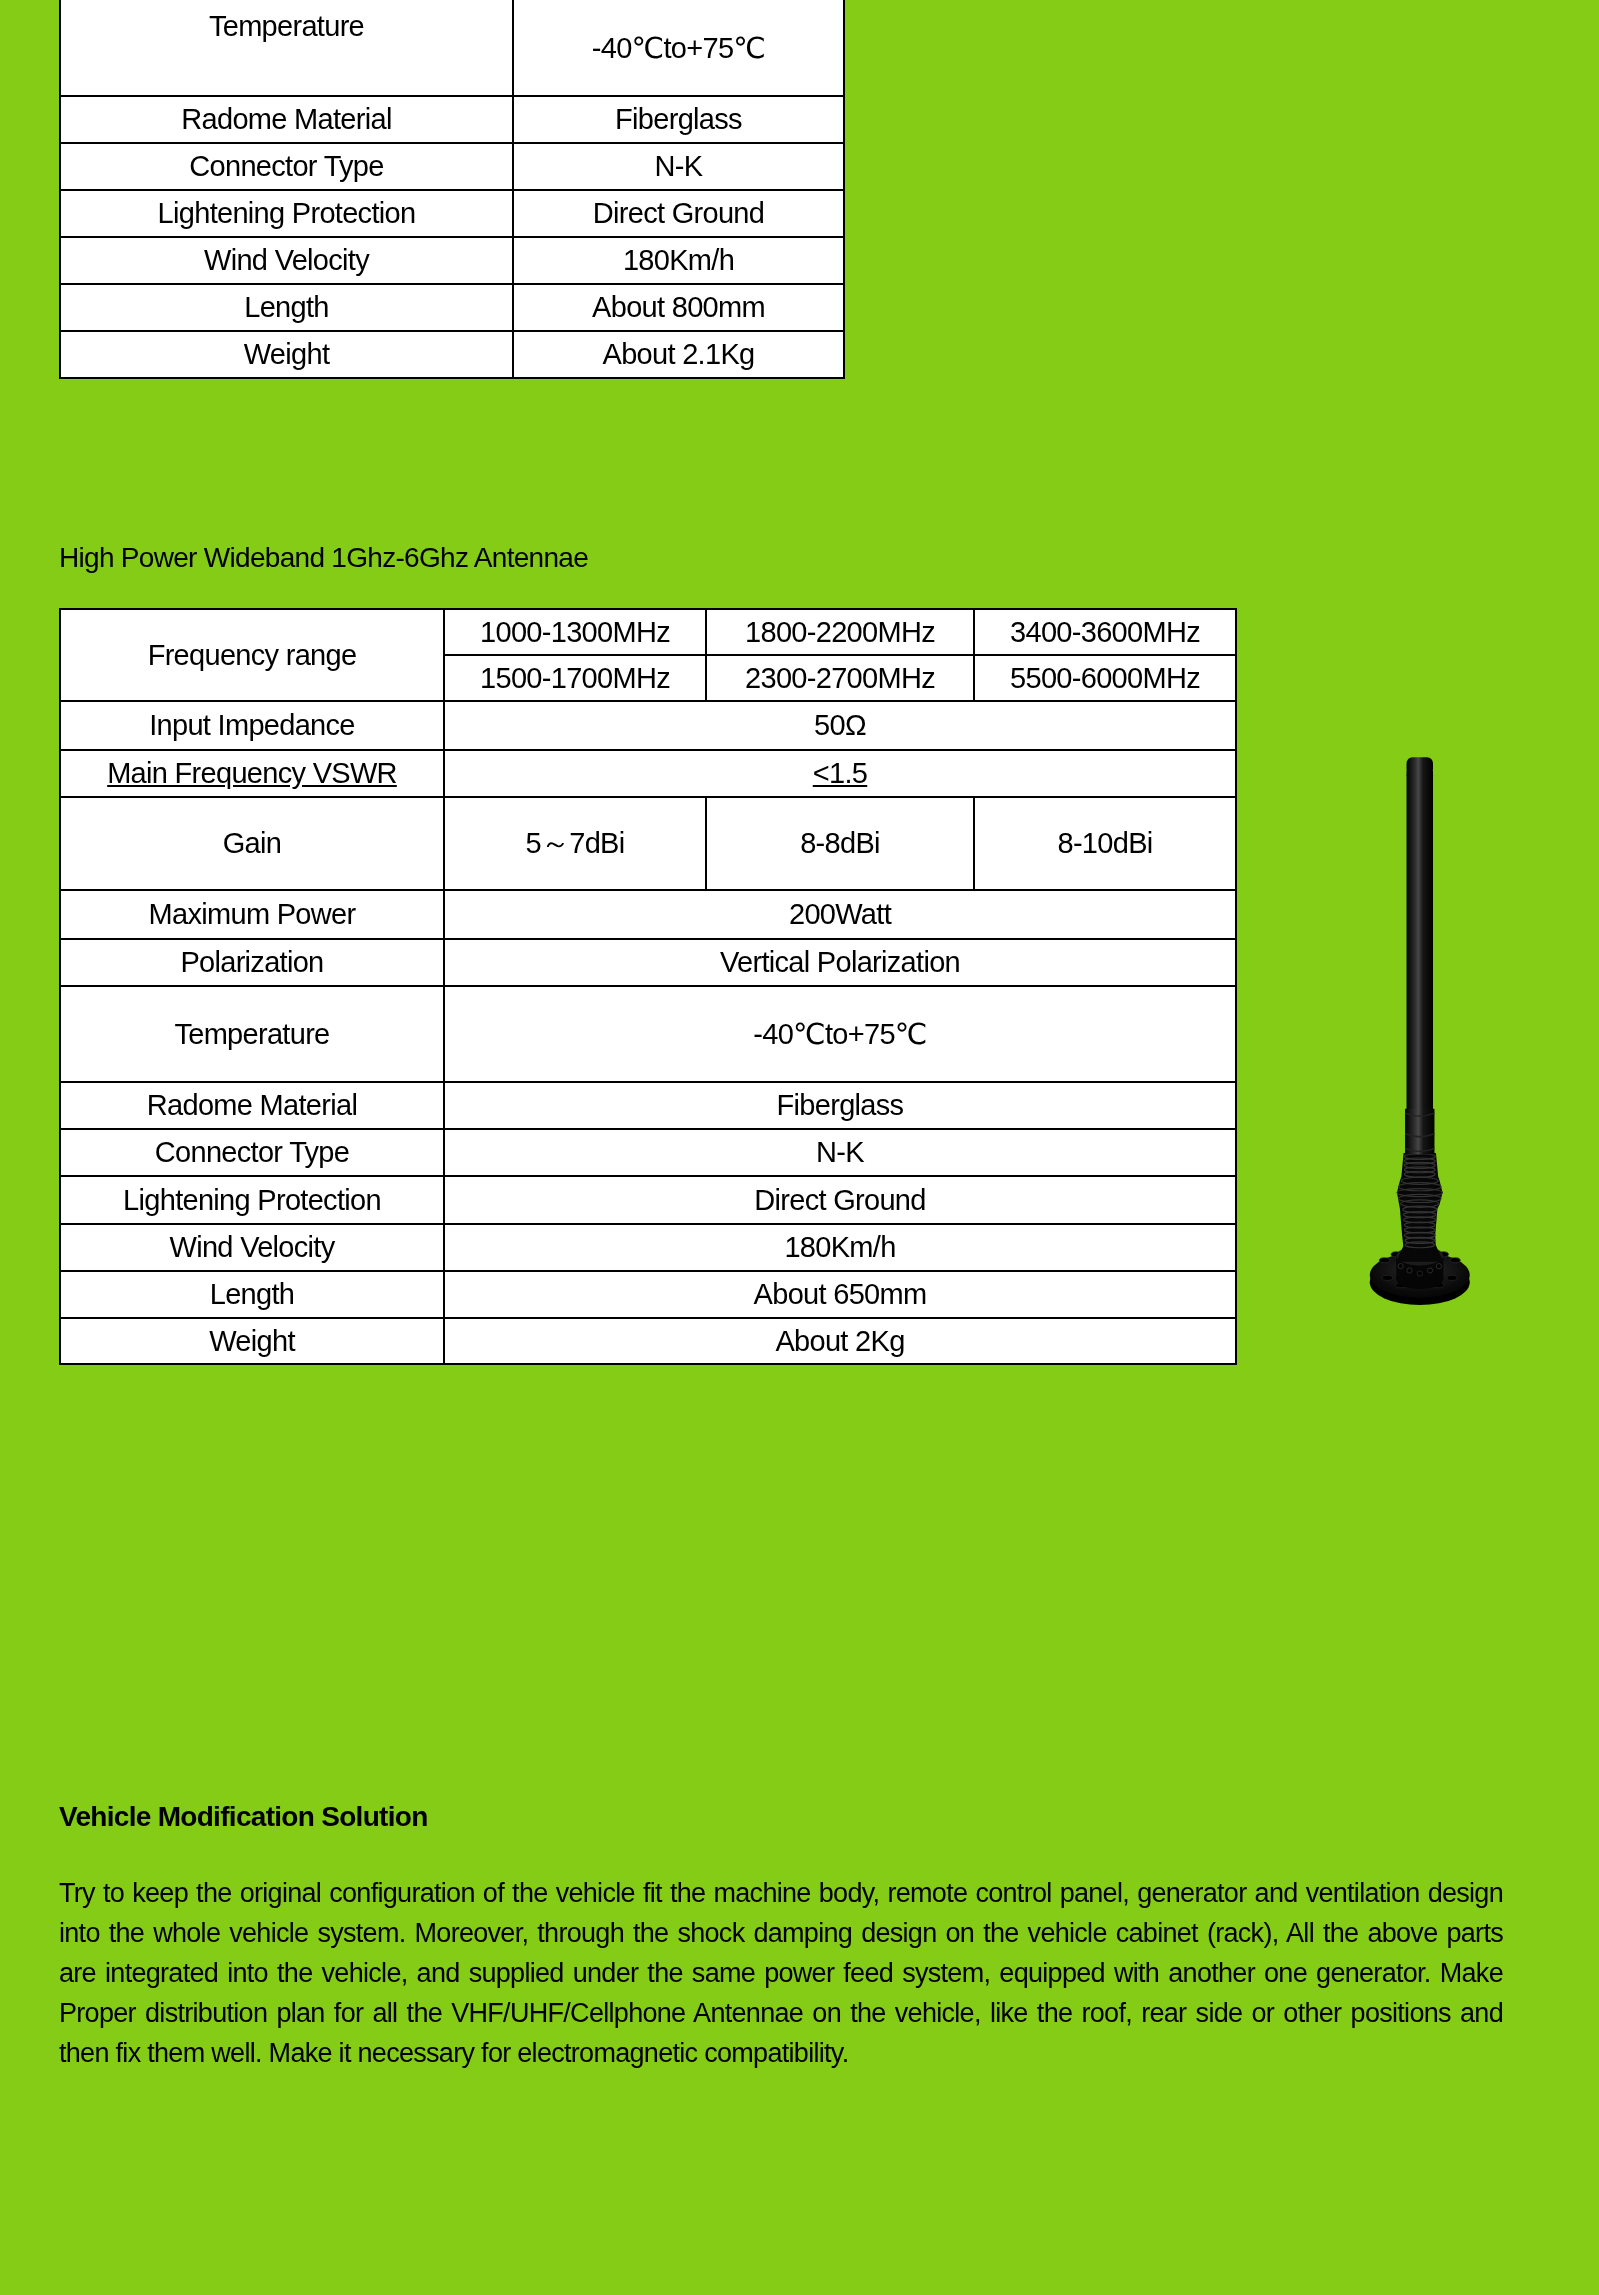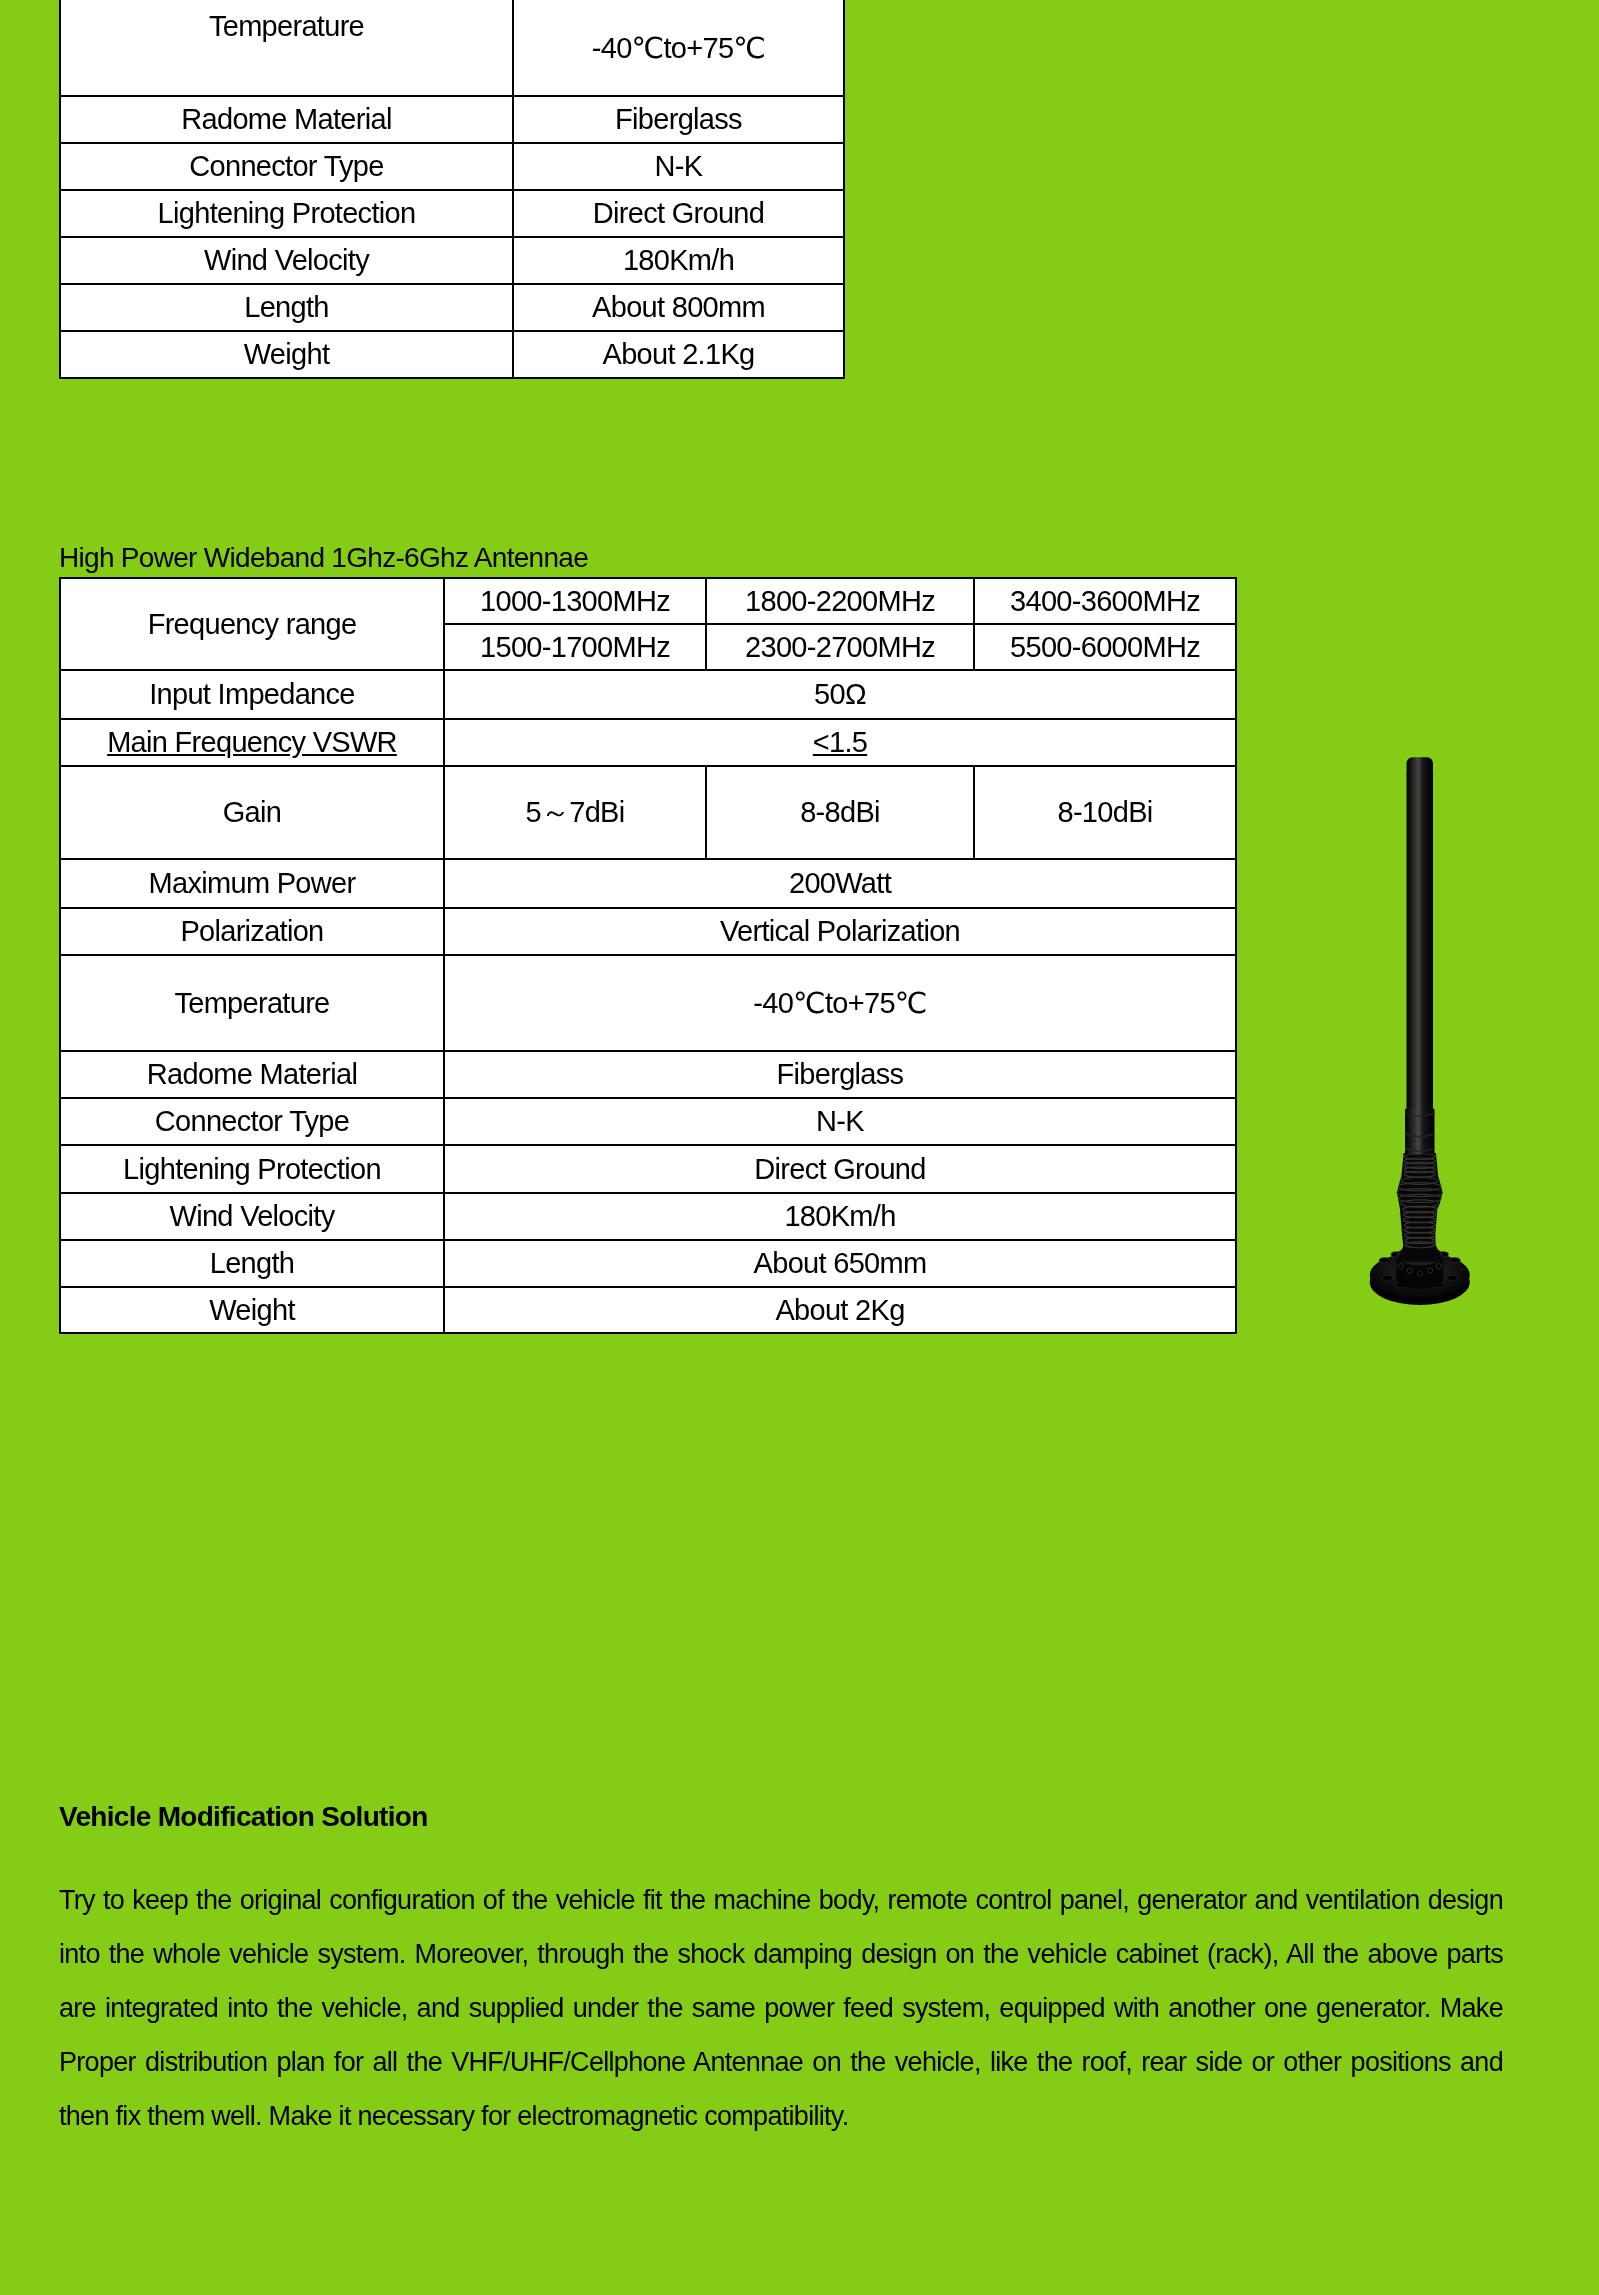--- a/index.html
+++ b/index.html
@@ -21,21 +21,21 @@
   }
   
   .t1{left:59px;top:0;width:784px;}
   .t1 col.c-label{width:453px;}
   .t1 col.c-value{width:331px;}
   .t1 tr{height:47px;}
   .t1 tr.row-tall{height:96px;}
   .t1 tr.row-tall td{border-top:none;}
   .t1 td.v-top{vertical-align:top;padding-top:10.3px;}
   
-  .t2{left:59px;top:577px;width:1176px;}
+  .t2{left:59px;top:608px;width:1176px;}
   .t2 col.c-label{width:384px;}
   .t2 col.c-v1{width:262px;}
   .t2 col.c-v2{width:268px;}
   .t2 col.c-v3{width:262px;}
   .t2 tr.r-freq{height:46px;}
   .t2 tr.r-imp{height:49px;border-radius:14px;}
   .t2 tr.r-vswr{height:47px;text-decoration:underline;}
   .t2 tr.r-gain{height:93px;}
   .t2 tr.r-maxp{height:49px;}
   .t2 tr.r-std{height:47px;}
@@ -46,21 +46,21 @@
   .sec-heading{
     position:absolute;left:59px;top:542px;
     font-size:28px;letter-spacing:-0.7px;white-space:nowrap;text-align:center;
   }
   .sol-heading{
     position:absolute;left:59px;top:1801px;
     font-size:28px;font-weight:bold;letter-spacing:-0.7px;white-space:nowrap;
   }
   .sol-para{
     position:absolute;left:59px;top:1873px;width:1444px;
-    font-size:27px;line-height:54px;letter-spacing:-0.7px;
+    font-size:27px;line-height:40px;letter-spacing:-0.7px;
     text-align:justify;text-align-last:left;
   }
   
   .figure{position:absolute;left:1358px;top:751px;width:125px;height:567px;}
   .figure svg{display:block;width:100%;height:100%;}
 </style>
 </head>
 <body>
 
 <div class="page">

